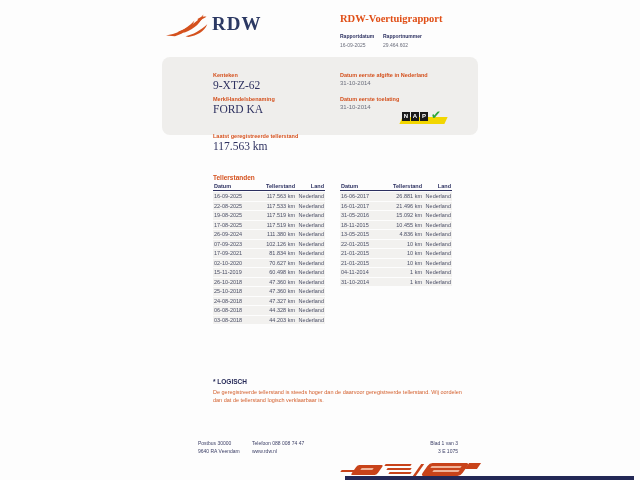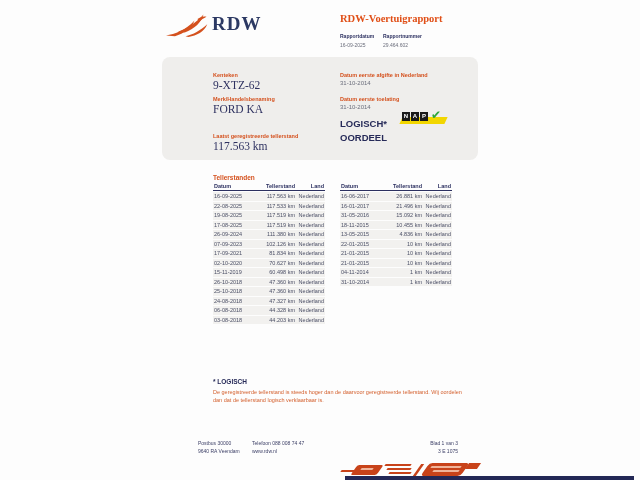--- a/index.html
+++ b/index.html
@@ -13,21 +13,21 @@
   .logo-text{left:212px;top:13px;font-family:"Liberation Serif","DejaVu Serif",serif;
              font-weight:bold;font-size:19px;letter-spacing:1px;color:#2c3963;}
   .doc-title{left:340px;top:13px;font-family:"Liberation Serif","DejaVu Serif",serif;
              font-weight:bold;font-size:10.5px;color:#e04f17;}
   .meta-label{font-size:5px;font-weight:bold;color:#2c3060;}
   .meta-value{font-size:5px;color:#6b6e7c;}
   .m1{left:340px;top:33px;} .m2{left:340px;top:42px;}
   .m3{left:383px;top:33px;} .m4{left:383px;top:42px;}
 
   
-  .panel{left:162px;top:57px;width:316px;height:103px;background:#efeeec;border-radius:8px;padding-left:15px;}
+  .panel{left:162px;top:57px;width:316px;height:78px;background:#efeeec;border-radius:8px;padding-left:15px;}
   .lbl{position:absolute;font-size:5.5px;font-weight:bold;color:#d4511e;}
   .val-serif{position:absolute;font-family:"Liberation Serif","DejaVu Serif",serif;
              font-size:11.5px;color:#2e3160;}
   .val-small{position:absolute;font-size:6px;color:#6b6e7c;}
   .p-kent-l{left:51px;top:15px;} .p-kent-v{left:51px;top:22px;}
   .p-merk-l{left:51px;top:39px;} .p-merk-v{left:51px;top:46px;}
   .p-tell-l{left:51px;top:76px;} .p-tell-v{left:51px;top:83px;}
   .p-afg-l{left:178px;top:15px;} .p-afg-v{left:178px;top:23px;}
   .p-toe-l{left:178px;top:39px;} .p-toe-v{left:178px;top:47px;}
   .oordeel{left:178px;top:60px;font-weight:bold;font-size:9.5px;line-height:13.5px;color:#262a58;}
@@ -102,24 +102,20 @@
     <div class="lbl p-merk-l">Merk/Handelsbenaming</div>
     <div class="val-serif p-merk-v">FORD KA</div>
     <div class="lbl p-tell-l">Laatst geregistreerde tellerstand</div>
     <div class="val-serif p-tell-v">117.563 km</div>
 
     <div class="lbl p-afg-l">Datum eerste afgifte in Nederland</div>
     <div class="val-small p-afg-v">31-10-2014</div>
     <div class="lbl p-toe-l">Datum eerste toelating</div>
     <div class="val-small p-toe-v">31-10-2014</div>
 
-    <div class="abs oordeel">
-      <div>LOGISCH*</div>
-      <div>OORDEEL</div>
-    </div>
 
     <div class="abs nap">
       <span class="nap-bar"></span>
       <span class="nap-sq nq0">N</span>
       <span class="nap-sq nq1">A</span>
       <span class="nap-sq nq2">P</span>
       <span class="nap-check">✔</span>
     </div>
   </div>
 

